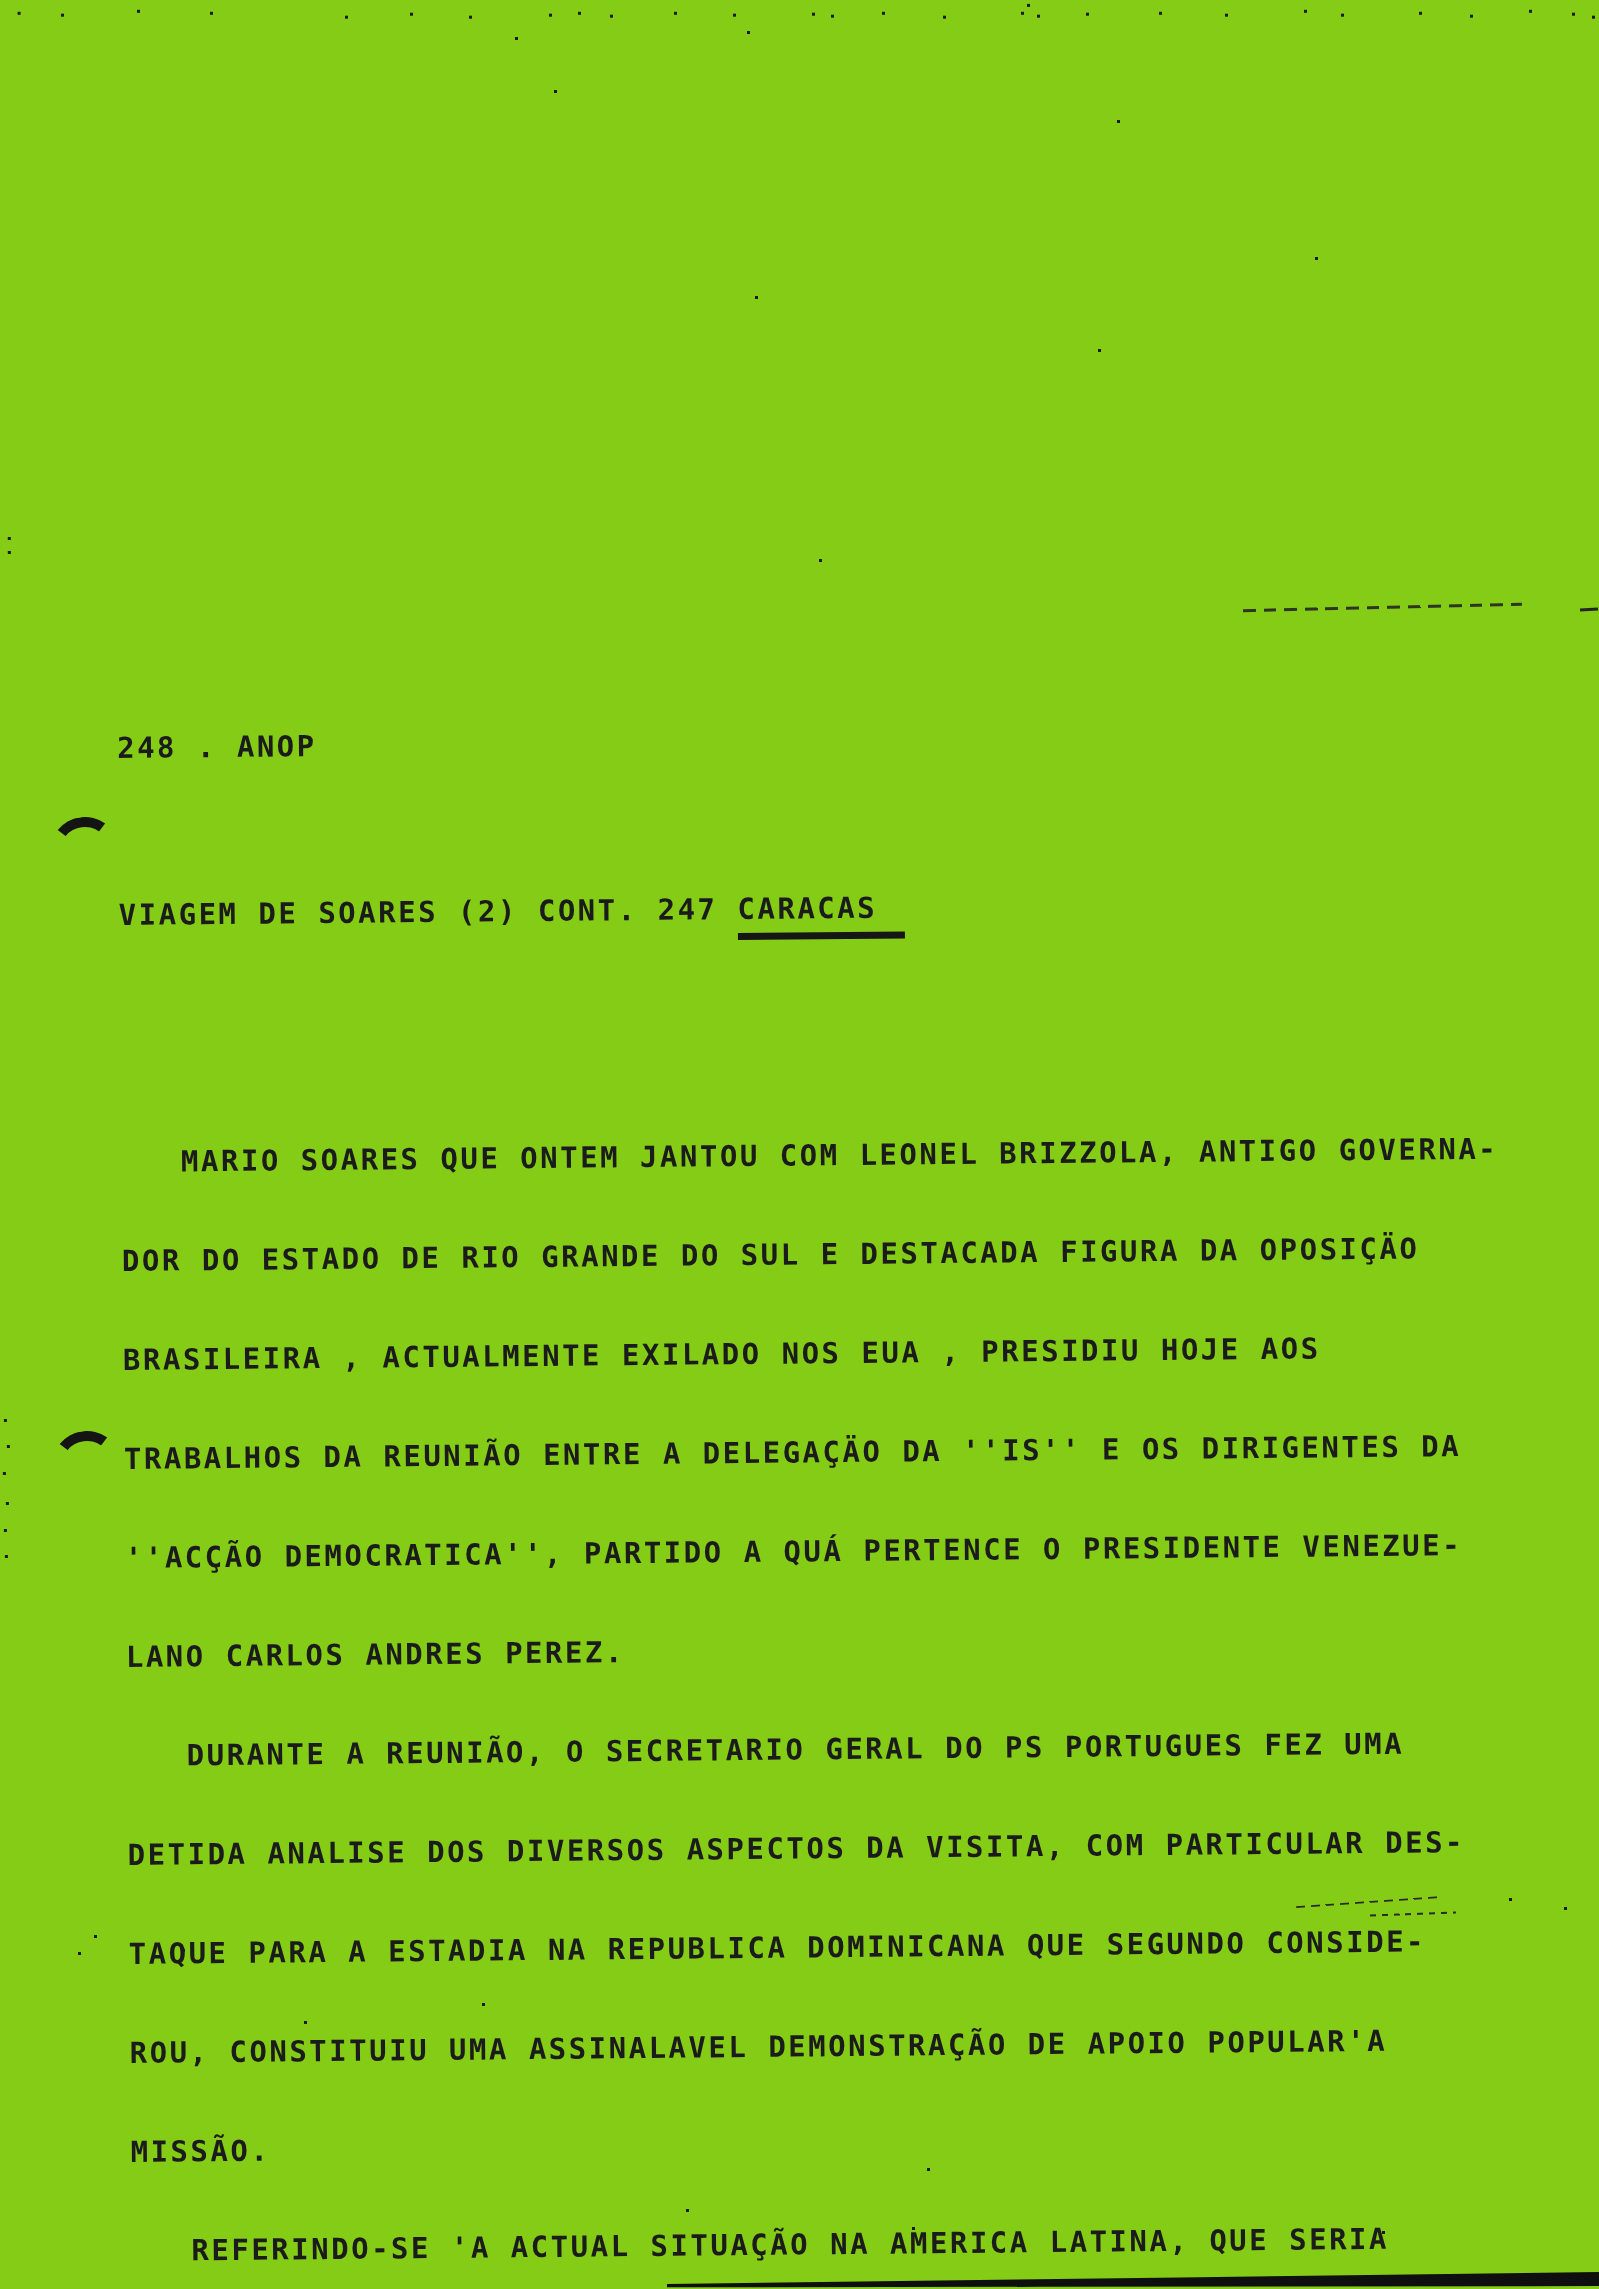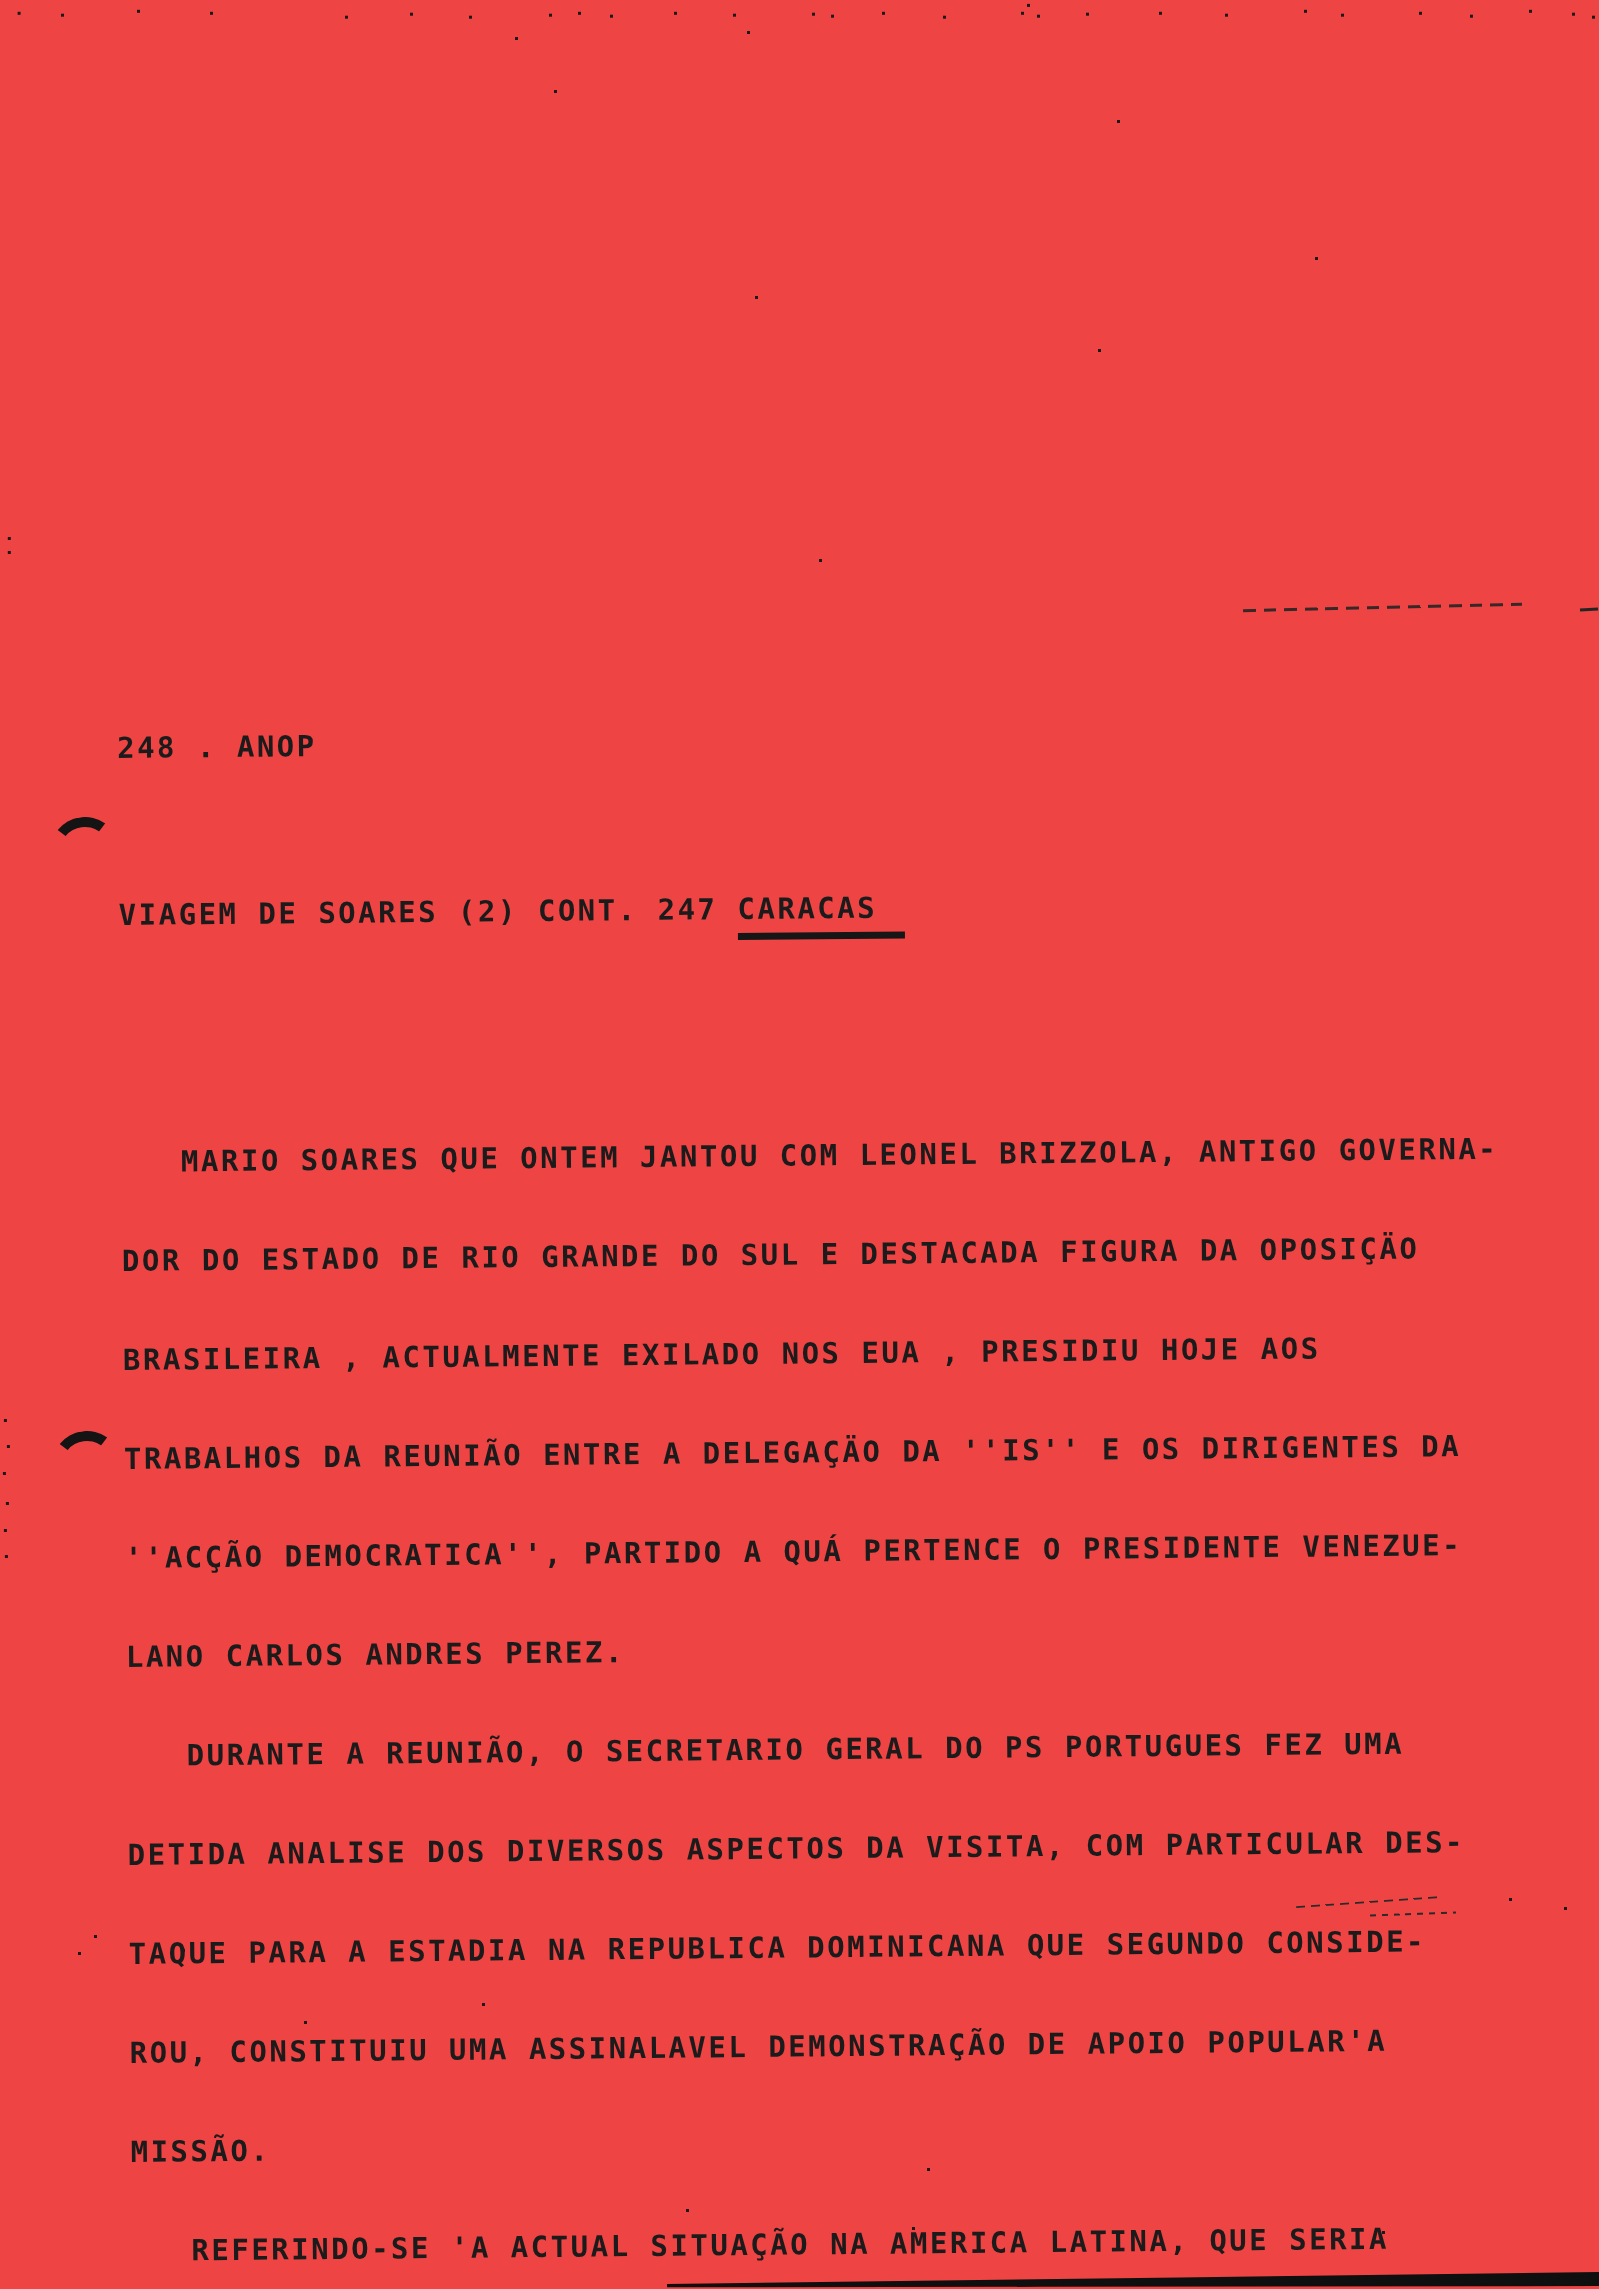--- a/index.html
+++ b/index.html
@@ -1,18 +1,18 @@
 <!DOCTYPE html>
 <html><head>
 <meta charset="utf-8">
 <style>
   html,body { margin:0; padding:0; background:#e8e8e8; }
   .page {
     position:relative; width:1600px; height:2290px;
-    background:#ef4444; overflow:hidden;
+    background:#84cc16; overflow:hidden;
     font-family:"DejaVu Sans Mono", monospace;
   }
   
   .doc {
     position:absolute; left:116px; top:633px; width:1451px;
     transform:rotate(-0.55deg); transform-origin:0 0;
     color:#1b1b1b; font-weight:bold; font-size:29px;
     line-height:33px; letter-spacing:2.5px; white-space:pre;
   }
   .line { min-height:33px; }

